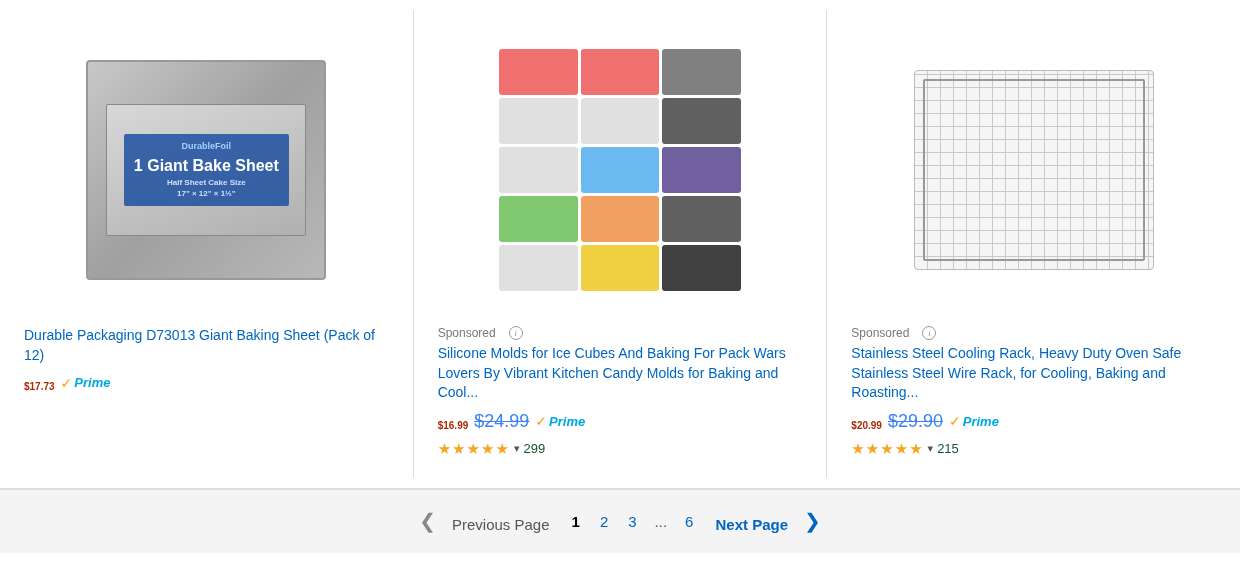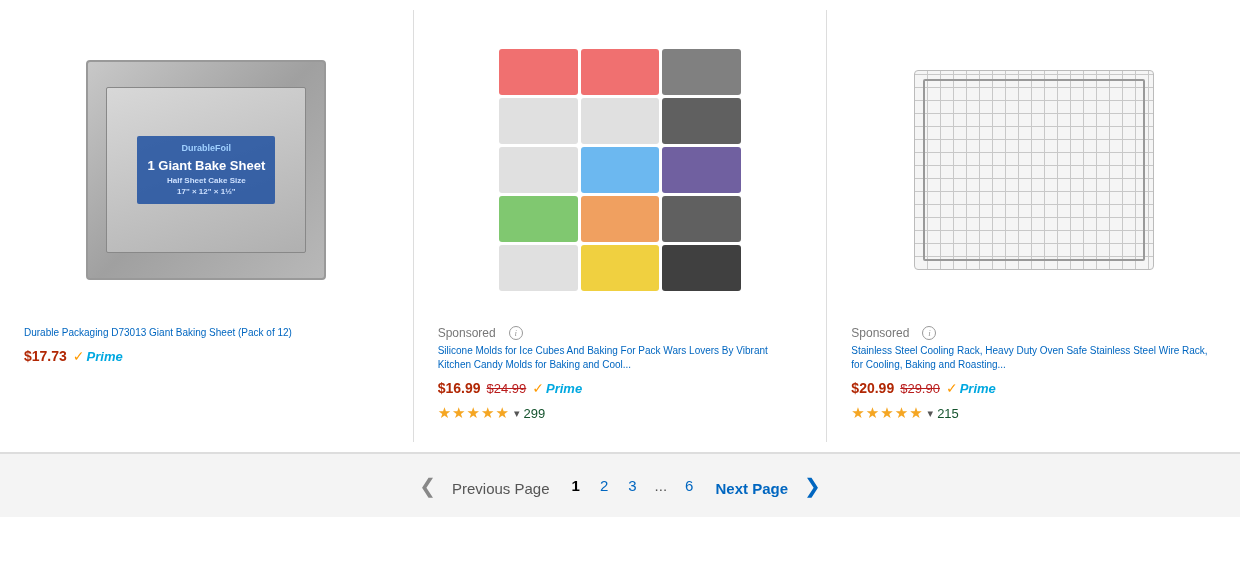--- a/index.html
+++ b/index.html
@@ -48,21 +48,21 @@
       position: relative;
       display: flex;
       align-items: center;
       justify-content: center;
       overflow: hidden;
       border: 2px solid #999;
     }
 
     .baking-sheet-inner {
       width: 200px;
-      height: 166px;
+      height: 132px;
       background: linear-gradient(160deg, #d8d8d8 0%, #b0b0b0 100%);
       border: 1px solid #888;
       border-radius: 2px;
       display: flex;
       flex-direction: column;
       align-items: center;
       justify-content: center;
       position: relative;
     }
 
@@ -121,43 +121,44 @@
       border-radius: 50%;
       align-items: center;
       justify-content: center;
       font-size: 9px;
       color: #999;
       font-style: italic;
       font-family: serif;
     }
 
     .product-title {
-      font-size: 10px;
+      font-size: 14px;
       color: #0066c0;
       line-height: 1.4;
       margin-bottom: 8px;
       cursor: pointer;
     }
 
     .price-row {
       display: flex;
       align-items: center;
       gap: 6px;
       margin-bottom: 6px;
     }
 
     .price-main {
       color: #B12704;
-      font-size: 14px;
-      font-weight: bold;
+      font-size: 10px;
+      font-weight: bold;
+      margin-top: 8px;
     }
 
     .price-original {
-      color: #b91c1c;
-      font-size: 13px;
+      color: #3b82f6;
+      font-size: 18px;
       text-decoration: line-through;
     }
 
     .prime-badge {
       display: flex;
       align-items: center;
       gap: 2px;
     }
 
     .prime-check {
@@ -260,21 +261,21 @@
 <div>
 
   <div class="product-grid">
 
     <div class="product-card">
       <div class="product-image-wrapper">
         <div class="baking-sheet-img">
           <div class="baking-sheet-inner">
             <div class="baking-sheet-label">
               <div style="font-size:9px;color:#a0d0ff;margin-bottom:2px;">DurableFoil</div>
-              <div style="font-size:13px;">1 Giant Bake Sheet</div>
+              <div style="font-size:16px;">1 Giant Bake Sheet</div>
               <div style="font-size:8px;color:#cce0ff;">Half Sheet Cake Size</div>
               <div style="font-size:8px;color:#cce0ff;">17" × 12" × 1½"</div>
             </div>
           </div>
         </div>
       </div>
 
       <a class="product-title">Durable Packaging D73013 Giant Baking Sheet (Pack of 12)</a>
 
       <div class="price-row">

